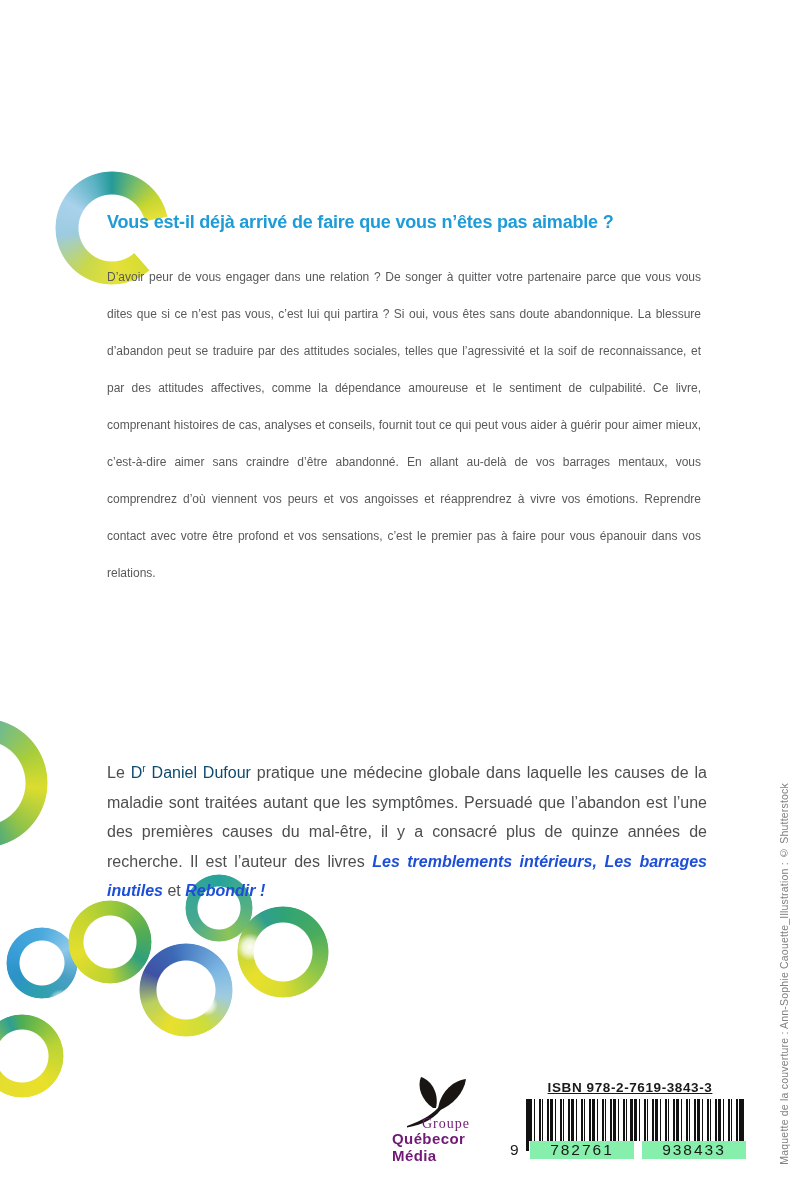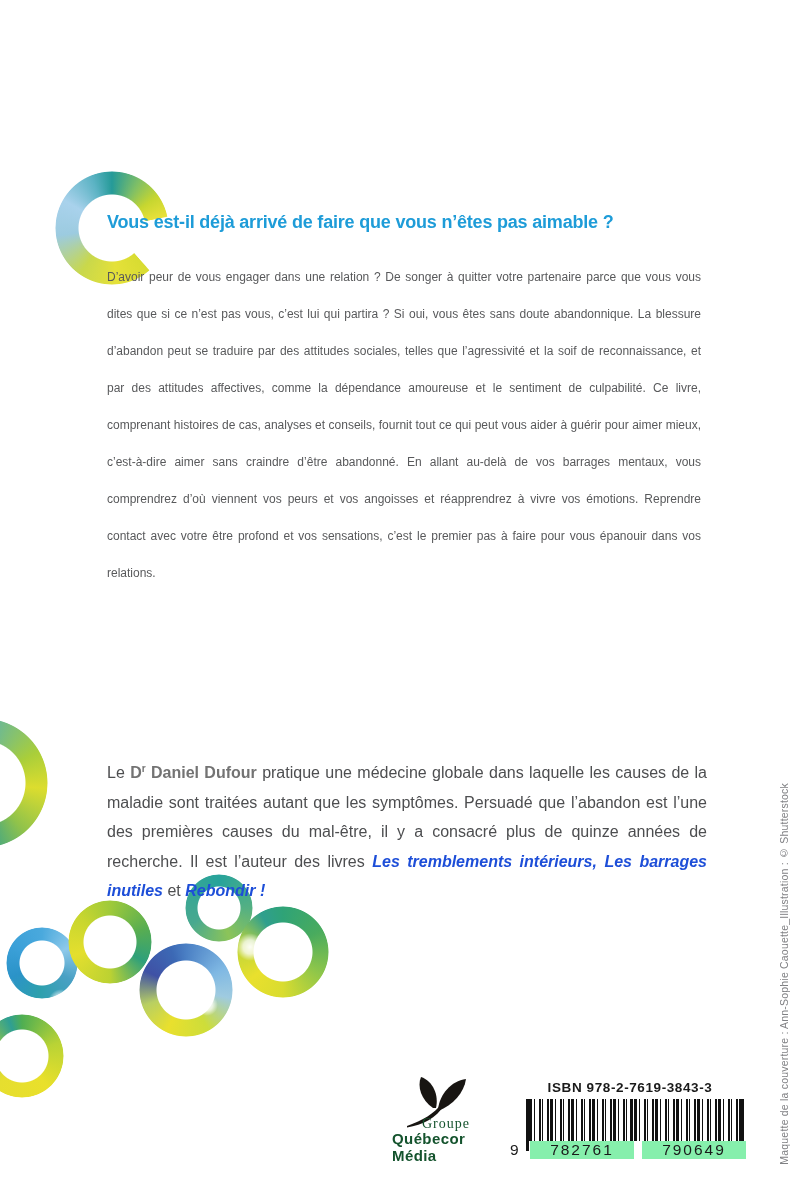--- a/index.html
+++ b/index.html
@@ -82,40 +82,40 @@
   .bodytext{
     position:absolute;left:107px;top:247px;width:594px;
     font-size:12px;line-height:37px;color:#58595b;
     text-align:justify;
   }
   .bio{
     position:absolute;left:107px;top:742px;width:600px;
     font-size:16px;line-height:29.5px;color:#4d4e50;
     text-align:justify;
   }
-  .bio .accent{color:#737373;font-weight:bold;}
+  .bio .accent{color:#0c4a6e;font-weight:normal;}
   .bio .booktitle{color:#1d4ed8;font-weight:bold;font-style:italic;}
   .bio sup{font-size:10px;vertical-align:super;line-height:0;}
 
   .credit{
     position:absolute;top:783px;right:10px;
     writing-mode:vertical-rl;transform:rotate(180deg);
     font-size:10.5px;color:#808184;letter-spacing:0.2px;white-space:nowrap;
   }
 
   
-  .logo{position:absolute;left:388px;top:1076px;width:124px;text-align:center;color:#14532d;}
+  .logo{position:absolute;left:388px;top:1076px;width:124px;text-align:center;color:#701a75;}
   .logo svg{display:block;margin:0 auto 0 18px;}
   .logo-groupe{font-family:"Liberation Serif",serif;font-size:14px;letter-spacing:1px;
     margin:-12px 0 -4px 34px;text-align:left;}
   .logo-livre{font-family:"Liberation Serif",serif;font-size:34px;line-height:1;letter-spacing:0.5px;text-align:left;margin-left:4px;}
   .logo-qm{font-size:15px;font-weight:bold;letter-spacing:0.4px;margin-top:2px;text-align:left;margin-left:4px;}
 
   
-  .bc-wrap{position:absolute;left:510px;top:1080px;width:240px;color:#1a1a1a;}
+  .bc-wrap{position:absolute;left:510px;top:1080px;width:240px;color:#1a1a1a;text-decoration:underline;}
   .isbn-label{font-size:13.5px;letter-spacing:0.6px;text-align:center;font-weight:bold;}
   .bc{position:relative;margin-top:4px;height:62px;}
   .bc-bars{position:absolute;left:16px;right:6px;top:0;height:42px;
     background:repeating-linear-gradient(90deg,
       #111 0 2px,#fff 2px 3px,#111 3px 6px,#fff 6px 8px,
       #111 8px 9px,#fff 9px 13px,#111 13px 15px,#fff 15px 16px,
       #111 16px 17px,#fff 17px 21px);}
   .bc-guard{position:absolute;top:0;width:3px;height:52px;background:#111;}
   .bc-g1{left:16px;}
   .bc-g2{left:50%;}
@@ -164,16 +164,16 @@
 <div class="bc-wrap">
   <div class="isbn-label">ISBN 978-2-7619-3843-3</div>
   <div class="bc">
     <div class="bc-bars"></div>
     <div class="bc-guard bc-g1"></div>
     <div class="bc-guard bc-g2"></div>
     <div class="bc-guard bc-g3"></div>
     <div class="bc-digits">
       <span class="d9">9</span>
       <span class="grp">782761</span>
-      <span class="grp">790649</span>
+      <span class="grp">938433</span>
     </div>
   </div>
 </div>
 
 </body></html>

